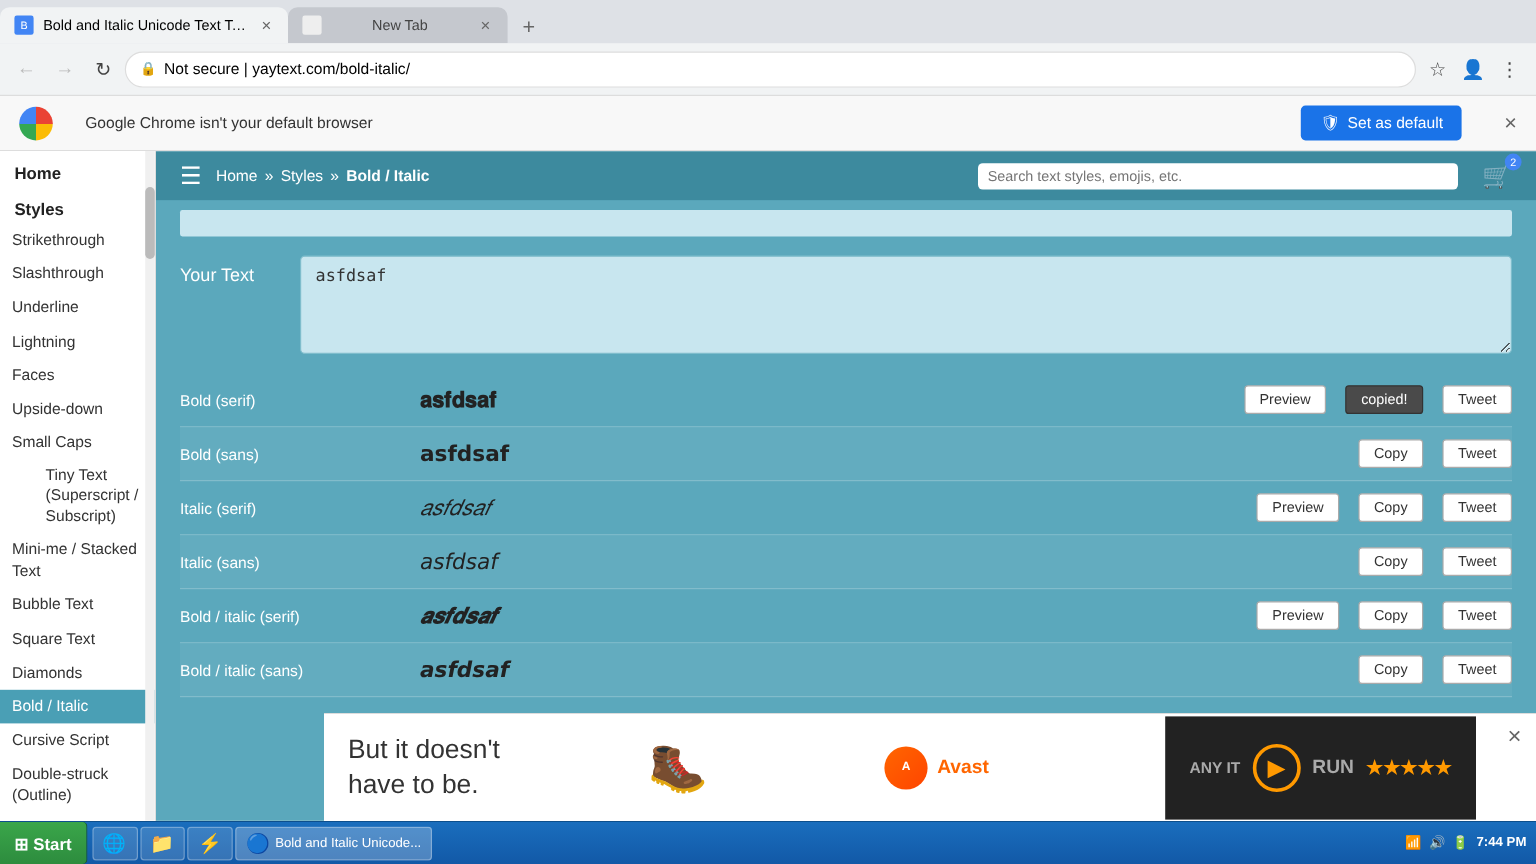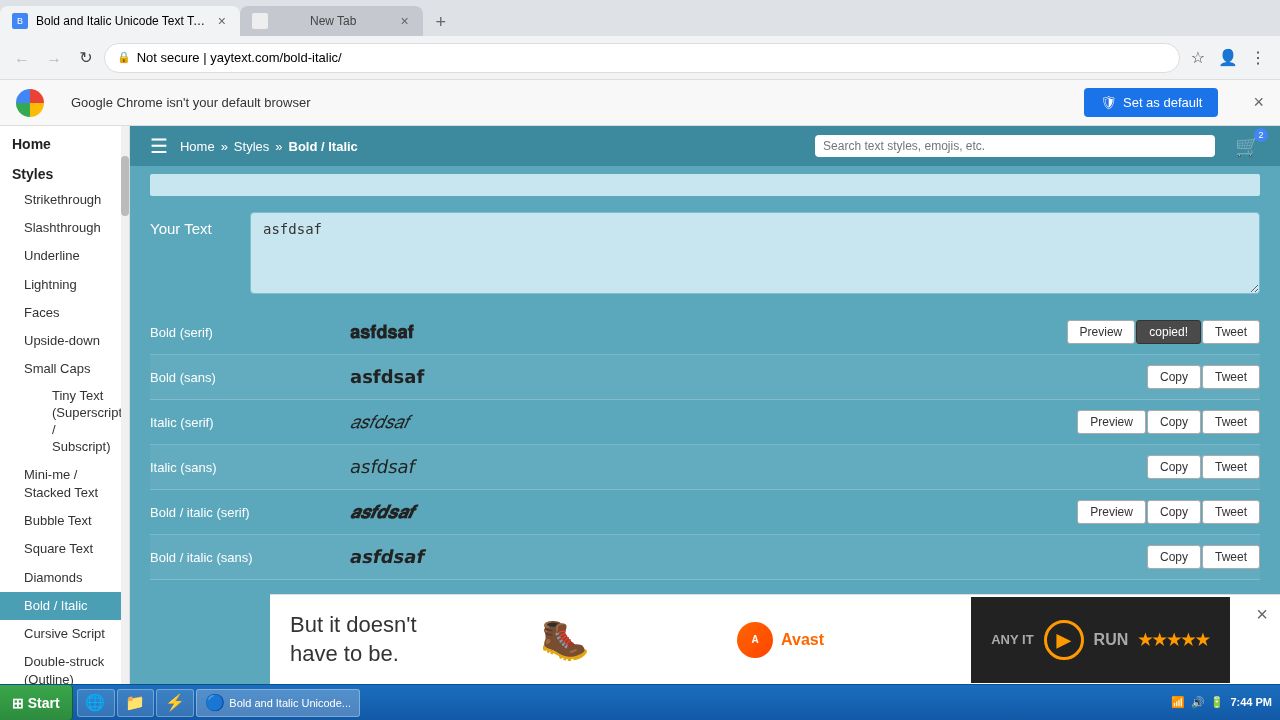--- a/index.html
+++ b/index.html
@@ -121,21 +121,21 @@
     }
     .sidebar-scroll-thumb {
       position: absolute; right: 0; top: 30px; width: 8px; height: 60px;
       background: #bbb; border-radius: 4px;
     }
     .sidebar-section-title {
       font-size: 14px; font-weight: bold; padding: 10px 12px 4px;
       color: #222;
     }
     .sidebar-item {
-      padding: 5px 24px; font-size: 13px; color: #333; cursor: pointer;
+      padding: 5px 10px; font-size: 13px; color: #333; cursor: pointer;
       line-height: 1.4;
     }
     .sidebar-item.active { background: #4a9fb5; color: white; }
 
     
     .webpage {
       flex: 1; background: #5ba8bc; overflow: hidden; display: flex; flex-direction: column;
     }
 
     
@@ -177,21 +177,21 @@
       border-radius: 4px; padding: 8px 12px; font-size: 14px;
       color: #333; min-height: 80px; resize: vertical; outline: none;
     }
     .style-row {
       display: flex; align-items: center; padding: 10px 0;
       border-bottom: 1px solid rgba(255,255,255,0.2);
     }
     .style-row:nth-child(even) { background: rgba(255,255,255,0.05); }
     .style-name { width: 200px; color: #fff; font-size: 13px; flex-shrink: 0; }
     .style-preview { flex: 1; font-size: 18px; }
-    .style-actions { display: flex; gap: 1px; align-items: center; }
+    .style-actions { display: flex; gap: 16px; align-items: center; }
     .action-btn {
       padding: 4px 12px; font-size: 12px; border: 1px solid #aaa;
       background: white; cursor: pointer; border-radius: 3px; color: #333;
     }
     .action-btn.copied { background: #4a4a4a; color: white; border-color: #333; }
 
     
     .bold-serif-text { font-weight: bold; font-family: Georgia, serif; font-size: 18px; color: #222; }
     .bold-sans-text { font-weight: bold; font-size: 18px; color: #222; }
     .italic-serif-text { font-style: italic; font-family: Georgia, serif; font-size: 18px; color: #222; }

